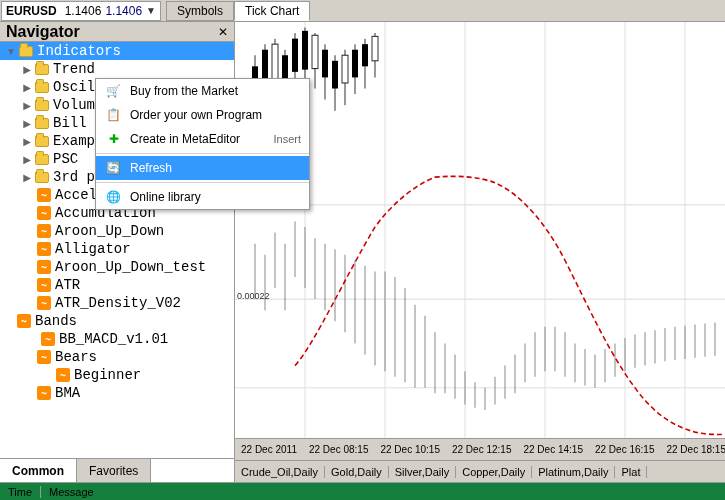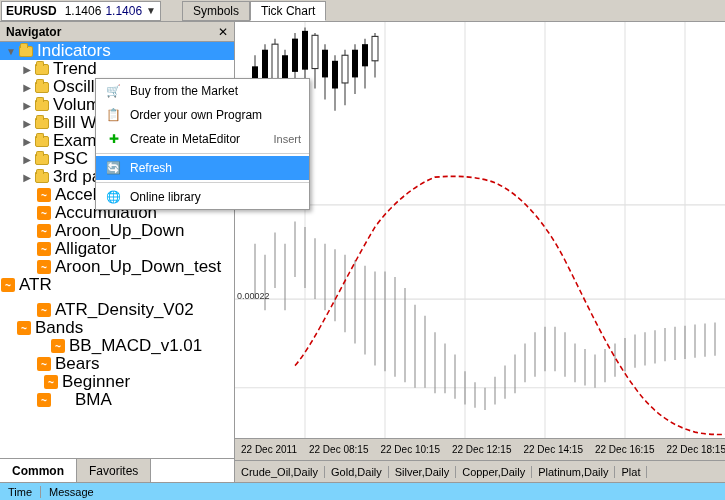--- a/index.html
+++ b/index.html
@@ -1,43 +1,43 @@
 <!DOCTYPE html>
 <html><head>
   <meta charset="utf-8">
   <style>
     * { margin: 0; padding: 0; box-sizing: border-box; }
     body { font-family: 'Segoe UI', Tahoma, Geneva, Verdana, sans-serif; font-size: 12px; background: #d4d0c8; width: 725px; height: 500px; overflow: hidden; }
 
     
-    .top-bar { display: flex; align-items: center; background: #d4d0c8; border-bottom: 1px solid #999; height: 22px; gap: 16px; }
+    .top-bar { display: flex; align-items: center; background: #d4d0c8; border-bottom: 1px solid #999; height: 22px; }
     .symbol-box { display: flex; align-items: center; background: #fff; border: 1px solid #999; height: 20px; padding: 0 4px; margin: 1px; min-width: 130px; }
     .symbol-name { font-weight: bold; color: #000; font-size: 12px; margin-right: 8px; }
     .symbol-price { color: #000; font-size: 12px; margin-right: 4px; }
     .symbol-price2 { color: #000075; font-size: 12px; }
     .dropdown-arrow { margin-left: 4px; font-size: 10px; color: #333; }
     .tab-bar { display: flex; margin-left: 4px; }
     .tab { padding: 2px 10px; border: 1px solid #999; background: #d4d0c8; cursor: pointer; font-size: 12px; height: 20px; display: flex; align-items: center; }
     .tab.active { background: #fff; border-bottom: 1px solid #fff; }
 
     
     .main-layout { display: flex; height: 478px; }
 
     
     .navigator { width: 235px; background: #fff; border-right: 1px solid #999; flex-shrink: 0; display: flex; flex-direction: column; overflow: hidden; }
     .navigator-header { background: #d4d0c8; border-bottom: 1px solid #999; padding: 2px 6px; display: flex; justify-content: space-between; align-items: center; height: 20px; }
-    .navigator-title { font-size: 12px; font-weight: bold; }
+    .navigator-title { font-size: 16px; font-weight: bold; }
     .navigator-close { font-size: 12px; cursor: pointer; }
 
     .nav-tree { flex: 1; overflow-y: auto; overflow-x: hidden; position: relative; }
     .nav-item { display: flex; align-items: center; padding: 1px 0; cursor: pointer; white-space: nowrap; height: 18px; }
     .nav-item.selected { background: #3399ff; color: #fff; }
     .nav-expand { width: 14px; flex-shrink: 0; font-size: 10px; color: #666; display: flex; align-items: center; justify-content: center; }
     .nav-icon { width: 16px; height: 16px; flex-shrink: 0; margin-right: 3px; display: flex; align-items: center; justify-content: center; }
-    .nav-label { font-size: 17px; }
+    .nav-label { font-size: 14px; font-family: Liberation Mono, monospace; }
 
     
     .icon-folder { width: 14px; height: 11px; background: #f5c842; border: 1px solid #c8a020; position: relative; border-radius: 0 2px 2px 2px; }
     .icon-folder::before { content: ''; position: absolute; top: -4px; left: 0; width: 6px; height: 4px; background: #f5c842; border: 1px solid #c8a020; border-radius: 2px 2px 0 0; border-bottom: none; }
 
     
     .icon-indicator { width: 14px; height: 14px; background: #ff8c00; border-radius: 2px; display: flex; align-items: center; justify-content: center; }
     .icon-indicator::after { content: '~'; color: #fff; font-size: 10px; font-weight: bold; }
 
     
@@ -177,57 +177,57 @@
               <span class="icon-indicator"></span>
             </span>
           <span class="nav-label">Alligator</span>
         </div>
         <div class="nav-item" style="padding-left:36px;">
           <span class="nav-icon">
               <span class="icon-indicator"></span>
             </span>
           <span class="nav-label">Aroon_Up_Down_test</span>
         </div>
-        <div class="nav-item" style="">
+        <div class="nav-item" style="padding-left:36px;">
           <span class="nav-icon">
               <span class="icon-indicator"></span>
             </span>
           <span class="nav-label">ATR</span>
         </div>
-        <div class="nav-item" style="padding-left:36px;margin-top:7px;">
+        <div class="nav-item" style="padding-left:36px;">
           <span class="nav-icon">
               <span class="icon-indicator"></span>
             </span>
           <span class="nav-label">ATR_Density_V02</span>
         </div>
         <div class="nav-item" style="padding-left:16px;">
           <span class="nav-icon">
               <span class="icon-indicator"></span>
             </span>
           <span class="nav-label">Bands</span>
         </div>
-        <div class="nav-item" style="padding-left:32px;margin-left:18px;">
+        <div class="nav-item" style="padding-left:40px;">
           <span class="nav-icon">
               <span class="icon-indicator"></span>
             </span>
           <span class="nav-label">BB_MACD_v1.01</span>
         </div>
         <div class="nav-item" style="padding-left:36px;">
           <span class="nav-icon">
               <span class="icon-indicator"></span>
             </span>
           <span class="nav-label">Bears</span>
         </div>
-        <div class="nav-item" style="padding-left:43px;">
+        <div class="nav-item" style="padding-left:55px;">
           <span class="nav-icon">
               <span class="icon-indicator"></span>
             </span>
           <span class="nav-label">Beginner</span>
         </div>
-        <div class="nav-item" style="padding-left:36px;gap:20px;">
+        <div class="nav-item" style="padding-left:36px;">
           <span class="nav-icon">
               <span class="icon-indicator"></span>
             </span>
           <span class="nav-label">BMA</span>
         </div>
       </div>
 
       <div class="nav-bottom-tabs">
         <div class="nav-bottom-tab active">Common</div>
         <div class="nav-bottom-tab">Favorites</div>
@@ -358,21 +358,21 @@
         <span class="symbol-item">Crude_Oil,Daily</span>
         <span class="symbol-item">Gold,Daily</span>
         <span class="symbol-item">Silver,Daily</span>
         <span class="symbol-item">Copper,Daily</span>
         <span class="symbol-item">Platinum,Daily</span>
         <span class="symbol-item">Plat</span>
       </div>
     </div>
   </div>
 
-  <div style="position:absolute; bottom:0; left:0; right:0; height:18px; background:#7dd3fc; border-top:1px solid #999; display:flex; align-items:center;">
+  <div style="position:absolute; bottom:0; left:0; right:0; height:18px; background:#15803d; border-top:1px solid #999; display:flex; align-items:center;">
     <span style="padding:0 8px; font-size:11px; border-right:1px solid #999;">Time</span>
     <span style="padding:0 8px; font-size:11px;">Message</span>
   </div>
 
   <div class="context-menu">
     <div class="context-menu-item">
       <span class="cm-icon">🛒</span>
       <span>Buy from the Market</span>
     </div>
     <div class="context-menu-item">

